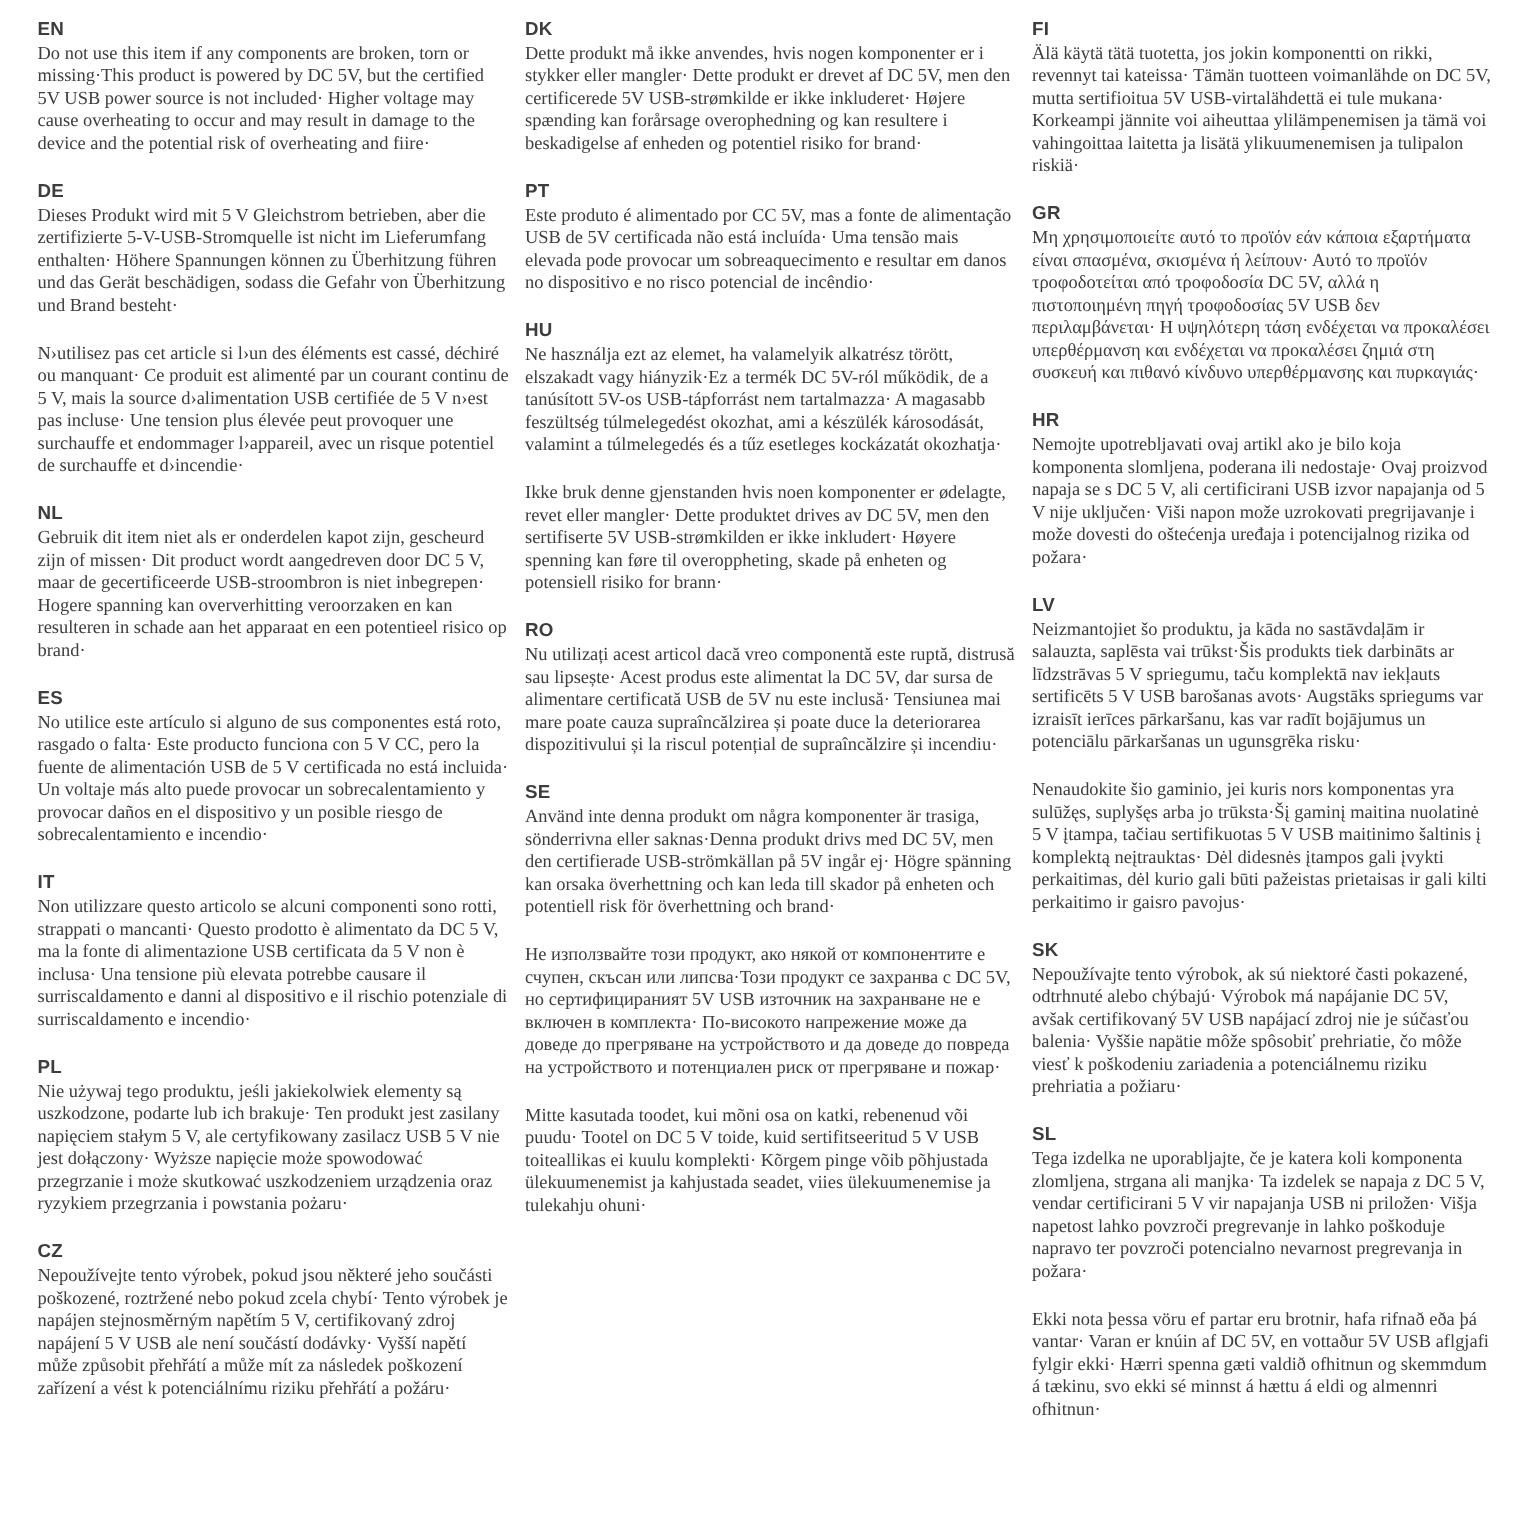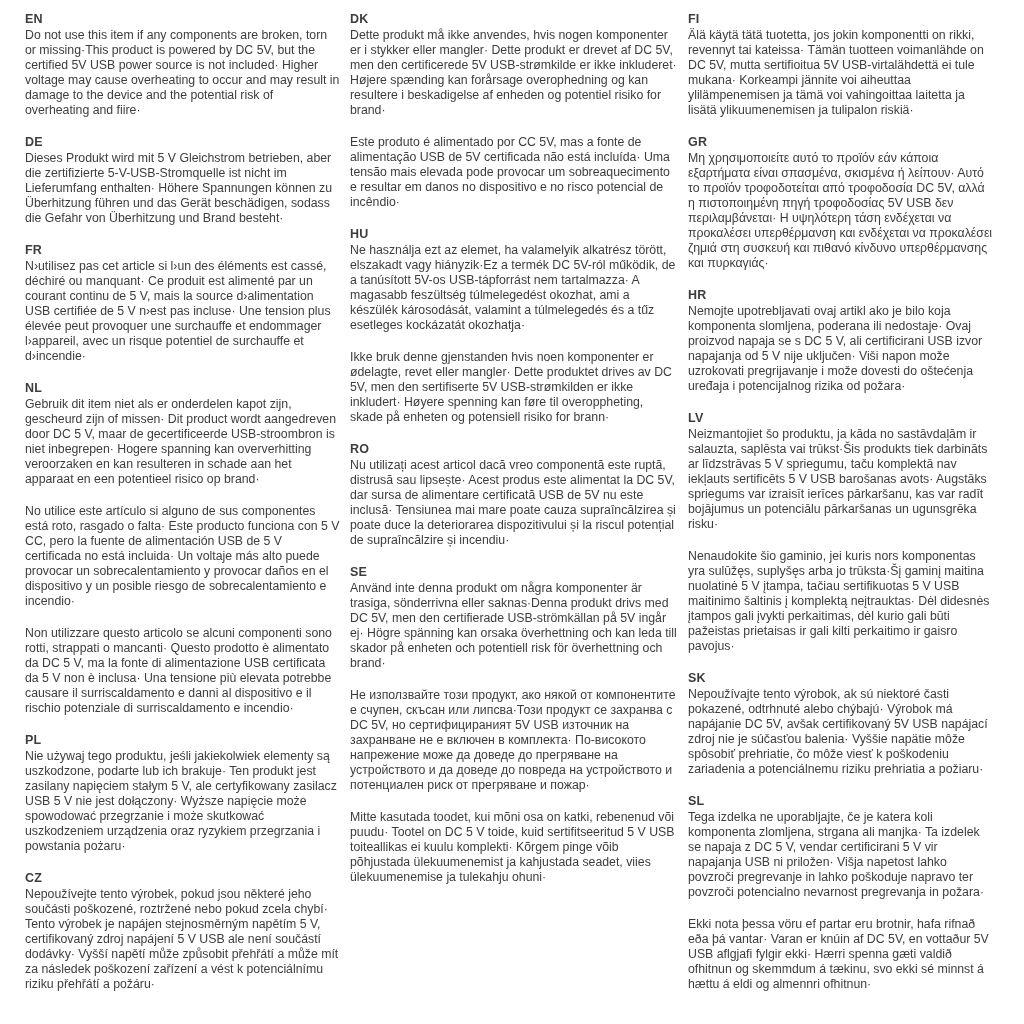--- a/index.html
+++ b/index.html
@@ -35,66 +35,69 @@
     font-weight: bold;
     margin: 0 0 1px 0;
     padding: 0;
     letter-spacing: 0.2px;
   }
   p.warn {
     font-size: 12.3px;
     line-height: 15px;
     margin: 0;
     padding: 0;
+    font-family: Liberation Serif, serif;
   }
 </style>
 </head>
 <body>
 
 <div class="page">
 
   <div class="col">
     <section class="lang">
       <h2 class="code">EN</h2>
       <p class="warn">Do not use this item if any components are broken, torn or missing·This product is powered by DC 5V, but the certified 5V USB power source is not included· Higher voltage may cause overheating to occur and may result in damage to the device and the potential risk of overheating and fiire·</p>
     </section>
     <section class="lang">
       <h2 class="code">DE</h2>
       <p class="warn">Dieses Produkt wird mit 5 V Gleichstrom betrieben, aber die zertifizierte 5-V-USB-Stromquelle ist nicht im Lieferumfang enthalten· Höhere Spannungen können zu Überhitzung führen und das Gerät beschädigen, sodass die Gefahr von Überhitzung und Brand besteht·</p>
     </section>
     <section class="lang">
-      <h2 class="code">FR</h2>
       <p class="warn">N›utilisez pas cet article si l›un des éléments est cassé, déchiré ou manquant· Ce produit est alimenté par un courant continu de 5 V, mais la source d›alimentation USB certifiée de 5 V n›est pas incluse· Une tension plus élevée peut provoquer une surchauffe et endommager l›appareil, avec un risque potentiel de surchauffe et d›incendie·</p>
     </section>
     <section class="lang">
       <h2 class="code">NL</h2>
       <p class="warn">Gebruik dit item niet als er onderdelen kapot zijn, gescheurd zijn of missen· Dit product wordt aangedreven door DC 5 V, maar de gecertificeerde USB-stroombron is niet inbegrepen· Hogere spanning kan oververhitting veroorzaken en kan resulteren in schade aan het apparaat en een potentieel risico op brand·</p>
     </section>
     <section class="lang">
+      <h2 class="code">ES</h2>
       <p class="warn">No utilice este artículo si alguno de sus componentes está roto, rasgado o falta· Este producto funciona con 5 V CC, pero la fuente de alimentación USB de 5 V certificada no está incluida· Un voltaje más alto puede provocar un sobrecalentamiento y provocar daños en el dispositivo y un posible riesgo de sobrecalentamiento e incendio·</p>
     </section>
     <section class="lang">
+      <h2 class="code">IT</h2>
       <p class="warn">Non utilizzare questo articolo se alcuni componenti sono rotti, strappati o mancanti· Questo prodotto è alimentato da DC 5 V, ma la fonte di alimentazione USB certificata da 5 V non è inclusa· Una tensione più elevata potrebbe causare il surriscaldamento e danni al dispositivo e il rischio potenziale di surriscaldamento e incendio·</p>
     </section>
     <section class="lang">
       <h2 class="code">PL</h2>
       <p class="warn">Nie używaj tego produktu, jeśli jakiekolwiek elementy są uszkodzone, podarte lub ich brakuje· Ten produkt jest zasilany napięciem stałym 5 V, ale certyfikowany zasilacz USB 5 V nie jest dołączony· Wyższe napięcie może spowodować przegrzanie i może skutkować uszkodzeniem urządzenia oraz ryzykiem przegrzania i powstania pożaru·</p>
     </section>
     <section class="lang">
       <h2 class="code">CZ</h2>
       <p class="warn">Nepoužívejte tento výrobek, pokud jsou některé jeho součásti poškozené, roztržené nebo pokud zcela chybí· Tento výrobek je napájen stejnosměrným napětím 5 V, certifikovaný zdroj napájení 5 V USB ale není součástí dodávky· Vyšší napětí může způsobit přehřátí a může mít za následek poškození zařízení a vést k potenciálnímu riziku přehřátí a požáru·</p>
     </section>
   </div>
 
   <div class="col">
     <section class="lang">
       <h2 class="code">DK</h2>
       <p class="warn">Dette produkt må ikke anvendes, hvis nogen komponenter er i stykker eller mangler· Dette produkt er drevet af DC 5V, men den certificerede 5V USB-strømkilde er ikke inkluderet· Højere spænding kan forårsage overophedning og kan resultere i beskadigelse af enheden og potentiel risiko for brand·</p>
     </section>
     <section class="lang">
+      <h2 class="code">PT</h2>
       <p class="warn">Este produto é alimentado por CC 5V, mas a fonte de alimentação USB de 5V certificada não está incluída· Uma tensão mais elevada pode provocar um sobreaquecimento e resultar em danos no dispositivo e no risco potencial de incêndio·</p>
     </section>
     <section class="lang">
       <h2 class="code">HU</h2>
       <p class="warn">Ne használja ezt az elemet, ha valamelyik alkatrész törött, elszakadt vagy hiányzik·Ez a termék DC 5V-ról működik, de a tanúsított 5V-os USB-tápforrást nem tartalmazza· A magasabb feszültség túlmelegedést okozhat, ami a készülék károsodását, valamint a túlmelegedés és a tűz esetleges kockázatát okozhatja·</p>
     </section>
     <section class="lang">
       <p class="warn">Ikke bruk denne gjenstanden hvis noen komponenter er ødelagte, revet eller mangler· Dette produktet drives av DC 5V, men den sertifiserte 5V USB-strømkilden er ikke inkludert· Høyere spenning kan føre til overoppheting, skade på enheten og potensiell risiko for brann·</p>
     </section>
     <section class="lang">

